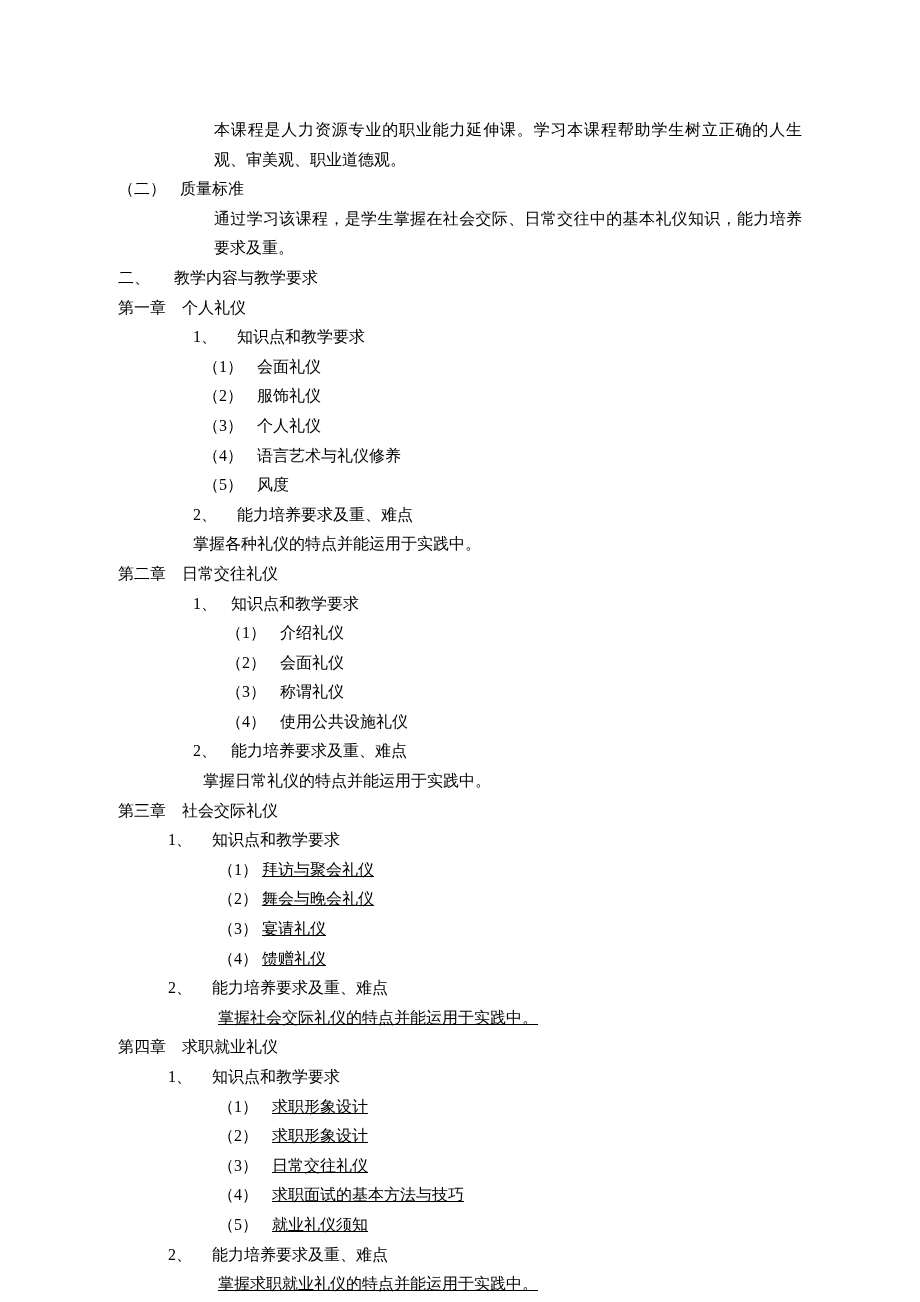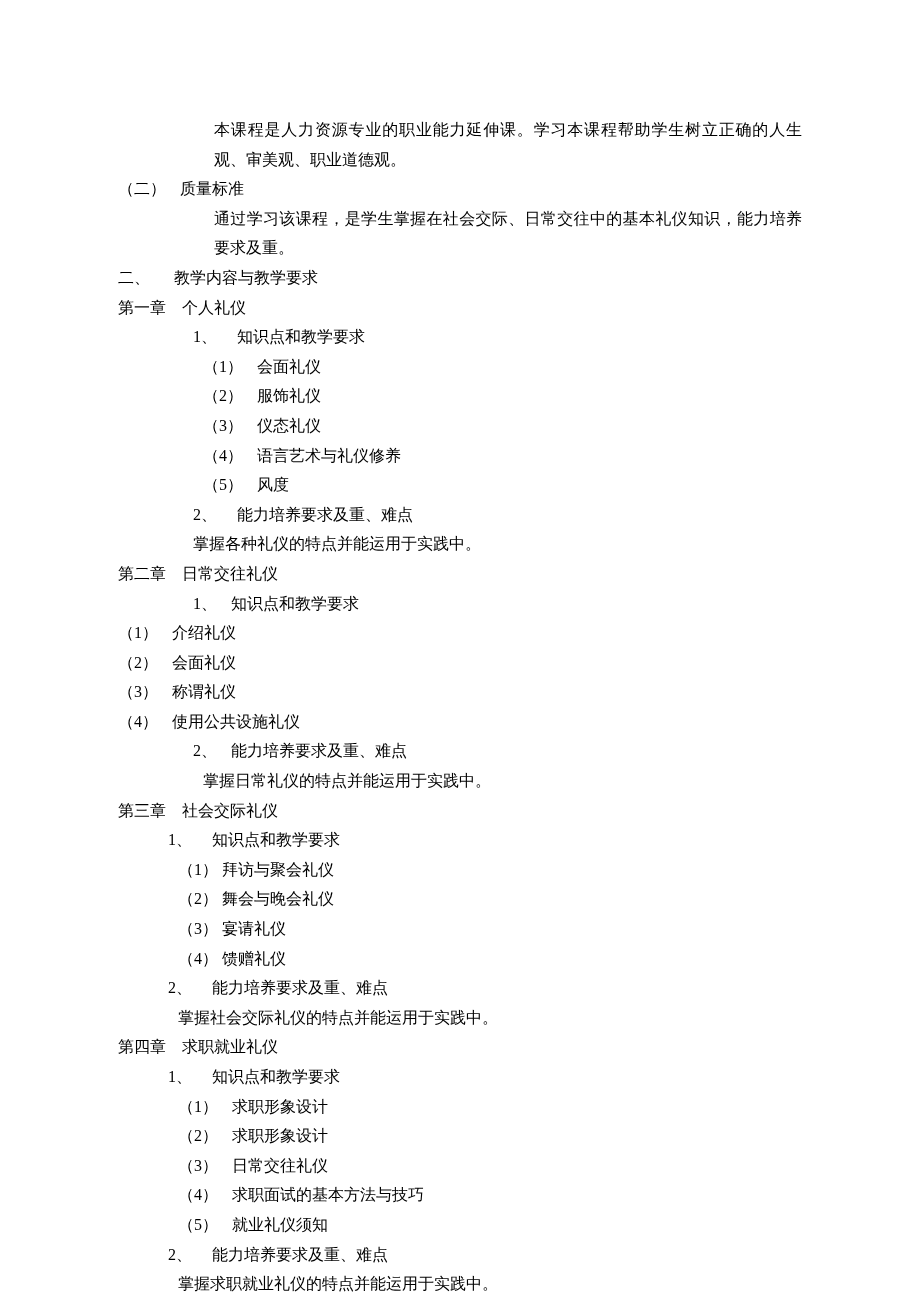--- a/index.html
+++ b/index.html
@@ -26,22 +26,22 @@
       align-items: flex-start;
     }
     .row-top .label {
       flex-shrink: 0;
       margin-right: 14px;
     }
     .lvl-1 { margin-left: 0; }
     .lvl-2 { margin-left: 50px; }
     .lvl-3 { margin-left: 75px; }
     .lvl-3b { margin-left: 85px; }
-    .lvl-4 { margin-left: 60px; }
-    .lvl-5 { }
+    .lvl-4 { margin-left: 100px; text-decoration: underline; }
+    .lvl-5 { margin-left: 108px; }
     .chapter-title {
       text-align: left;
       margin: 0;
     }
     .summary-line {
     }
   </style>
 </head>
 <body>
 
@@ -57,21 +57,21 @@
   <span class="label" style="margin-right:24px;">二、</span>
   <span>教学内容与教学要求</span>
 </div>
 
 <div class="chapter-title">第一章　个人礼仪</div>
 <div class="lvl-3">
   <span class="item-label" style="margin-right:20px;">1、</span><span>知识点和教学要求</span>
 </div>
 <div class="lvl-3b"><span class="item-label">（1）</span><span>会面礼仪</span></div>
 <div class="lvl-3b"><span class="item-label">（2）</span><span>服饰礼仪</span></div>
-<div class="lvl-3b"><span class="item-label">（3）</span><span>仪态礼仪</span></div>
+<div class="lvl-3b"><span class="item-label">（3）</span><span>个人礼仪</span></div>
 <div class="lvl-3b"><span class="item-label">（4）</span><span>语言艺术与礼仪修养</span></div>
 <div class="lvl-3b"><span class="item-label">（5）</span><span>风度</span></div>
 <div class="lvl-3">
   <span class="item-label" style="margin-right:20px;">2、</span><span>能力培养要求及重、难点</span>
 </div>
 <div class="lvl-3 summary-line">掌握各种礼仪的特点并能运用于实践中。</div>
 
 <div class="chapter-title">第二章　日常交往礼仪</div>
 <div class="lvl-3">
   <span class="item-label">1、</span><span>知识点和教学要求</span>

